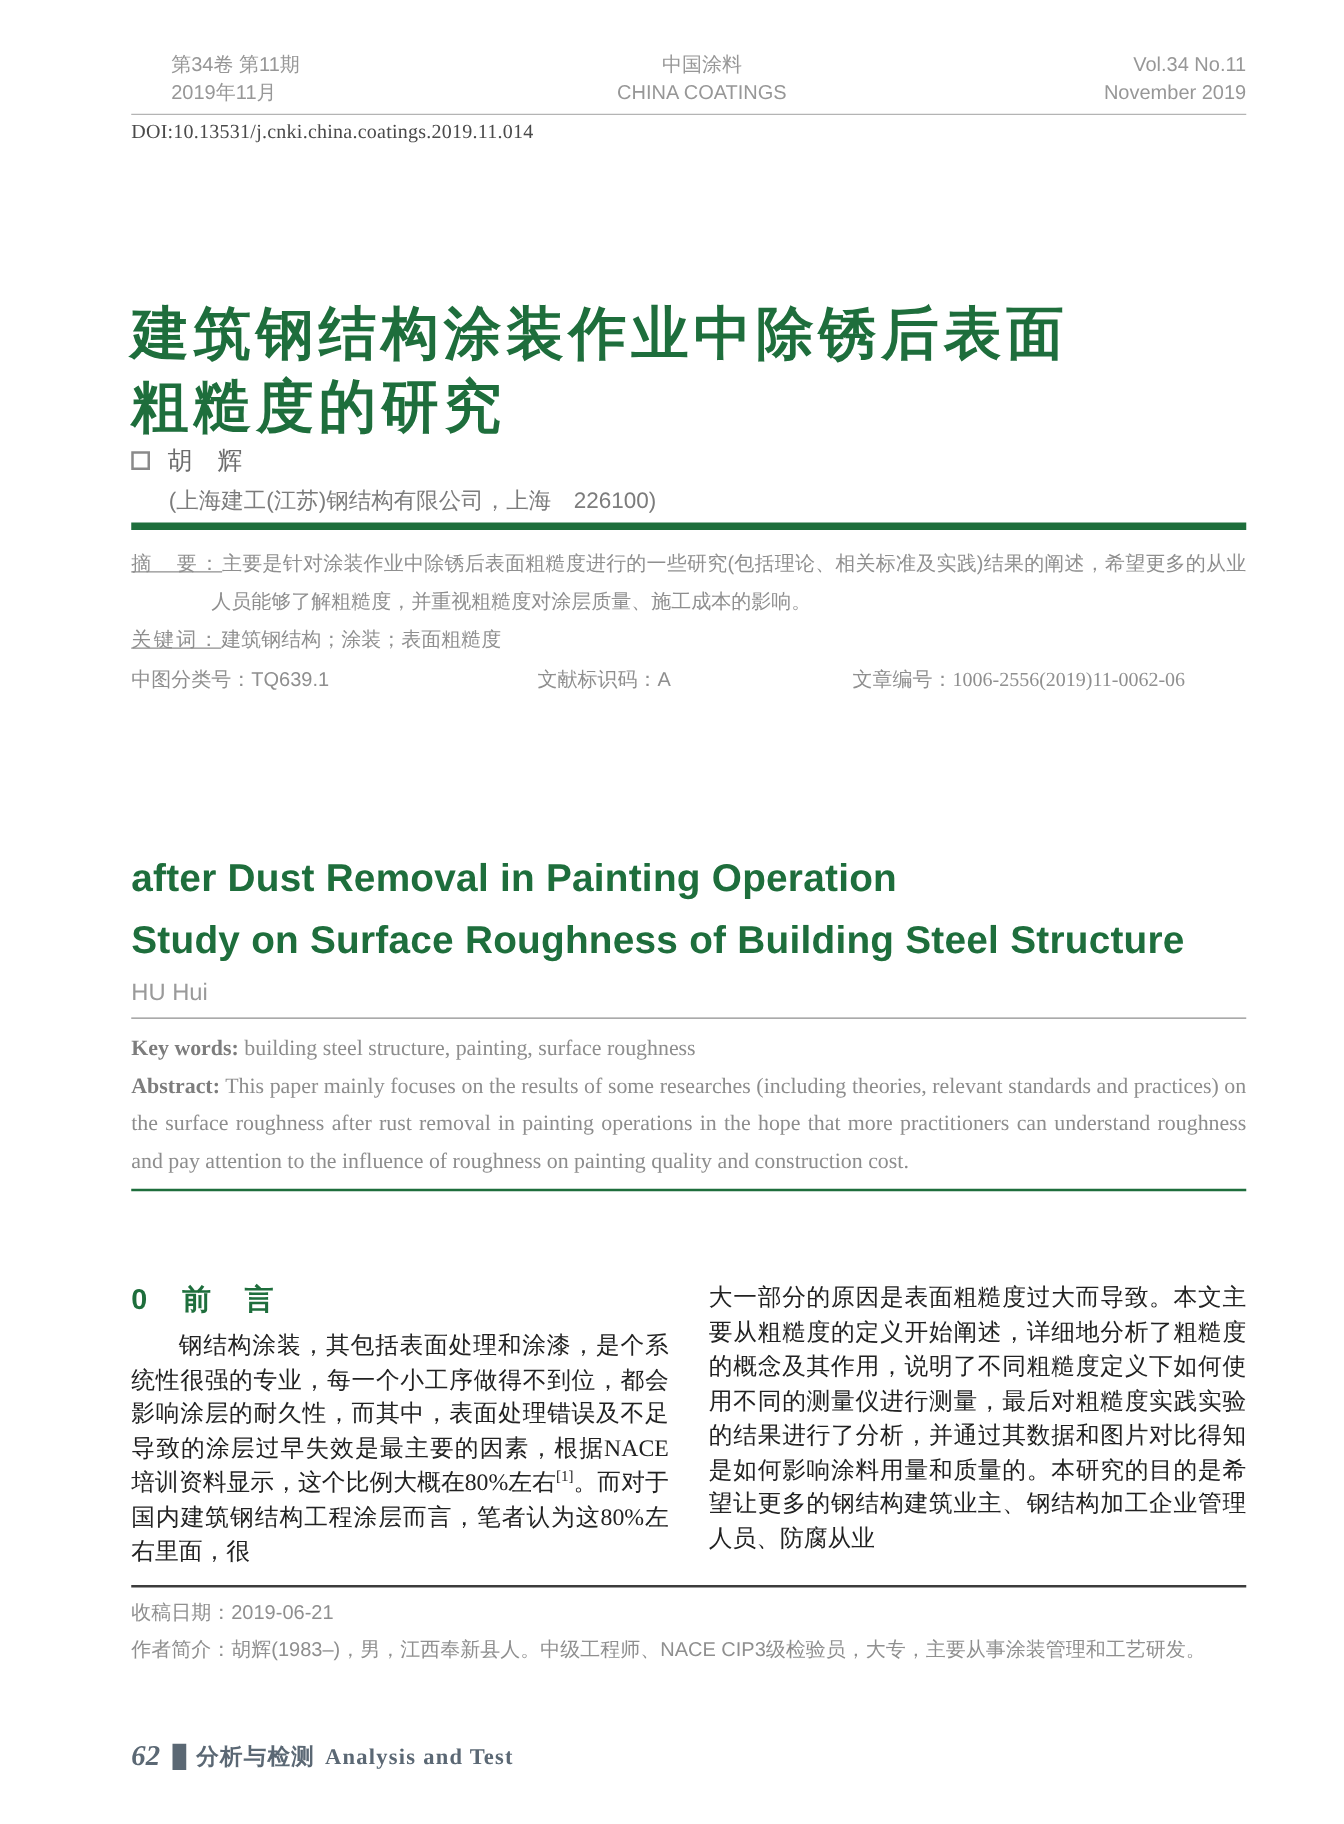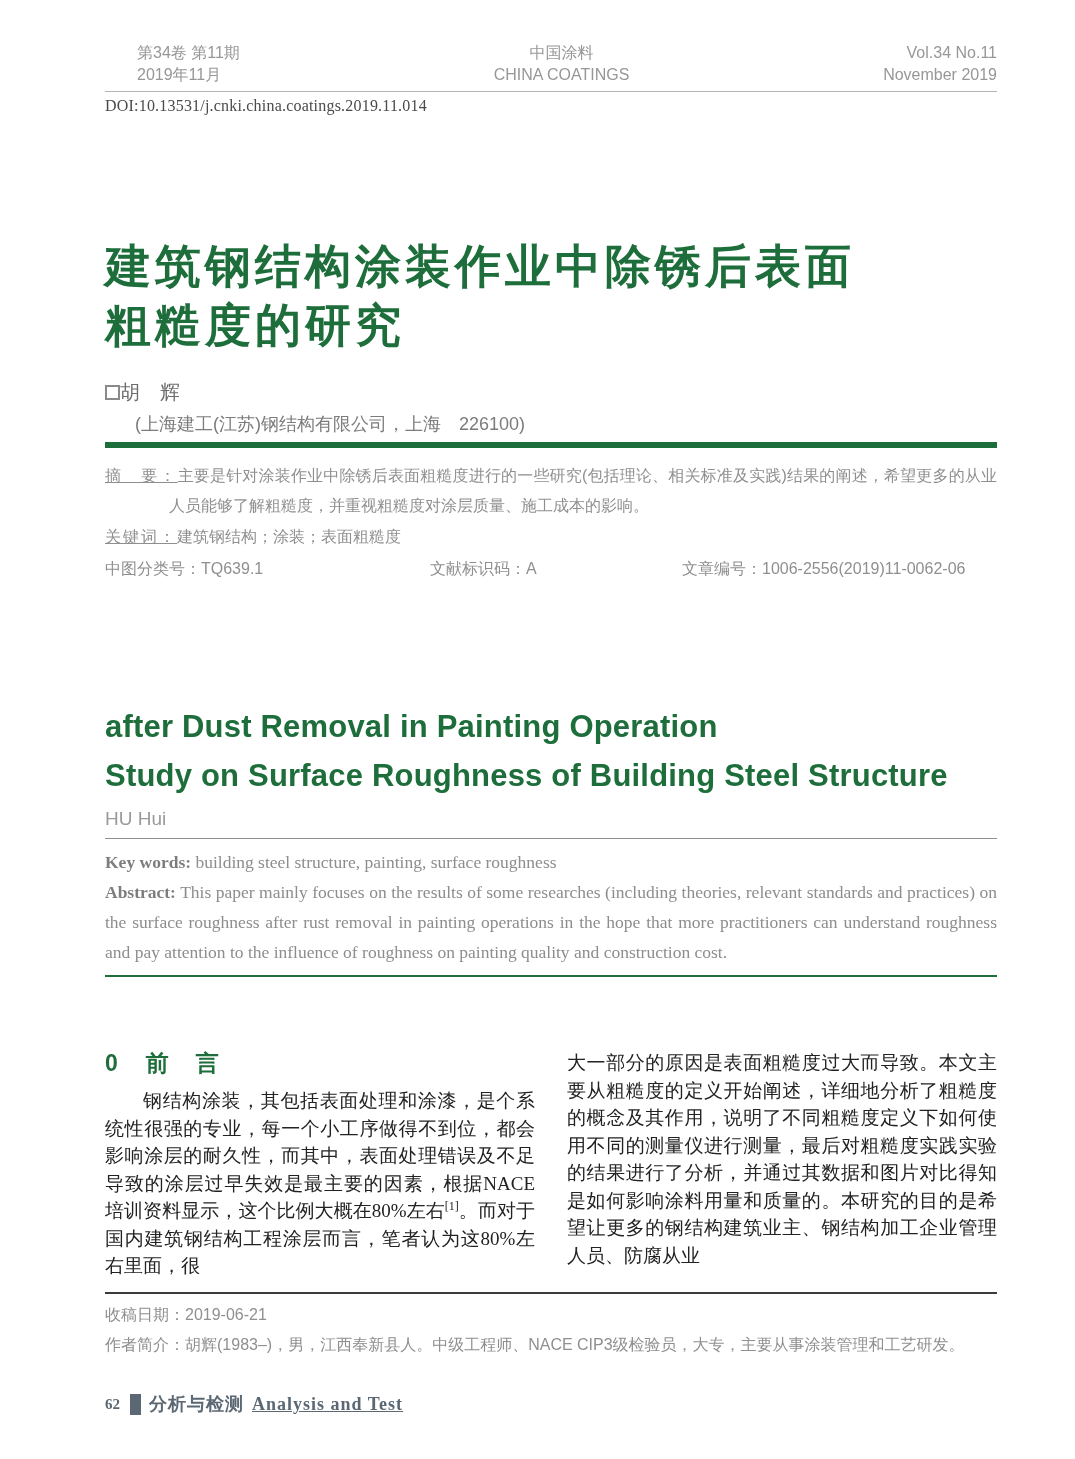--- a/index.html
+++ b/index.html
@@ -23,34 +23,34 @@
   .journal-header{display:flex;justify-content:space-between;align-items:flex-start;
     color:var(--gray);font-size:16px;line-height:22px;margin-left:32px;}
   .journal-header .center{text-align:center;}
   .journal-header .right{text-align:right;}
   .header-rule{border:none;border-top:1px solid #b4b4b4;margin-top:5px;}
   .doi{font-family:"Liberation Serif",serif;color:#4a4a4a;font-size:16px;margin-top:5px;letter-spacing:.2px;}
 
   
   .title-cn{margin-top:122px;color:var(--green);font-weight:bold;
     font-size:46px;line-height:59px;letter-spacing:4px;}
-  .author-cn{margin-top:24px;color:#6d6d6d;font-size:20px;display:flex;align-items:center;}
+  .author-cn{color:#6d6d6d;font-size:20px;display:flex;align-items:center;gap:14px;}
   .author-cn .sq{display:inline-block;width:15px;height:15px;border:2px solid #8a8a8a;}
   .affil-cn{margin-top:6px;margin-left:30px;color:#7c7c7c;font-size:18px;line-height:24px;}
   .green-bar{height:6px;background:var(--green);margin-top:6px;}
 
   
   .abstract-cn{margin-top:13px;color:#8f8f8f;font-size:16px;line-height:30px;}
   .abstract-cn .para{padding-left:64px;text-indent:-64px;text-align:justify;}
   .abstract-cn .label{letter-spacing:2px;text-decoration:underline;}
   .kw-row{margin-top:1px;}
   .meta-row{display:flex;margin-top:2px;}
   .meta-row .m1{width:325px;}
   .meta-row .m2{width:252px;}
-  .meta-row .m3{flex:1;}
+  .meta-row .m3{flex:1;font-family:Liberation Serif, serif;}
 
   
   .title-en{margin-top:118px;color:var(--green);font-weight:bold;
     font-size:31px;line-height:49px;letter-spacing:.2px;}
   .author-en{margin-top:8px;color:#9a9a9a;font-size:19px;}
   .affil-en{margin-top:4px;color:#9a9a9a;font-size:17px;font-style:italic;
     font-family:"Liberation Serif",serif;}
   .en-rule{border:none;border-top:1px solid #8f8f8f;margin-top:8px;}
 
   
@@ -69,24 +69,24 @@
   .body-para.indent{text-indent:2em;}
   sup{font-size:12px;line-height:0;}
 
   
   .footnote-rule{border:none;border-top:2px solid #3c3c3c;margin-top:12px;}
   .footnotes{margin-top:6px;color:#8f8f8f;font-size:16px;line-height:30px;}
 
   
   .page-footer{position:absolute;left:105px;top:1392px;display:flex;align-items:center;
     color:var(--slate);font-family:"Liberation Serif",serif;}
-  .page-footer .pn{font-size:15px;font-weight:bold;}
+  .page-footer .pn{font-size:23px;font-weight:bold;font-style:italic;}
   .page-footer .bar{width:11px;height:21px;background:var(--slate);margin:0 8px 0 10px;}
   .page-footer .sec{font-size:18px;font-weight:bold;letter-spacing:1px;}
-  .page-footer .sec .en{margin-left:8px;text-decoration:underline;}
+  .page-footer .sec .en{margin-left:8px;}
 </style>
 </head>
 <body>
 
 <div class="page">
   <div class="content">
 
     <div class="journal-header">
       <div class="left">
         <div>第34卷 第11期</div>

